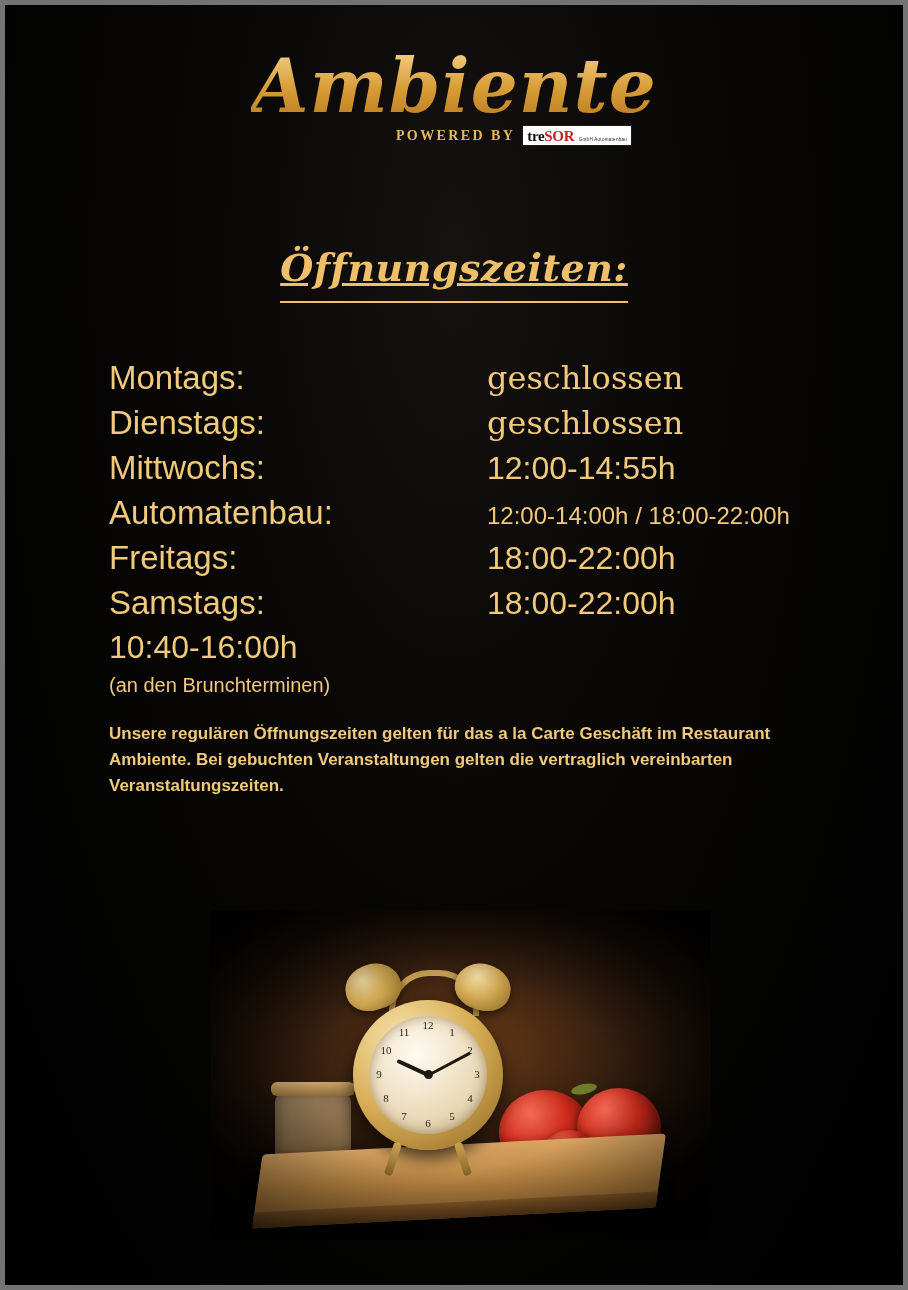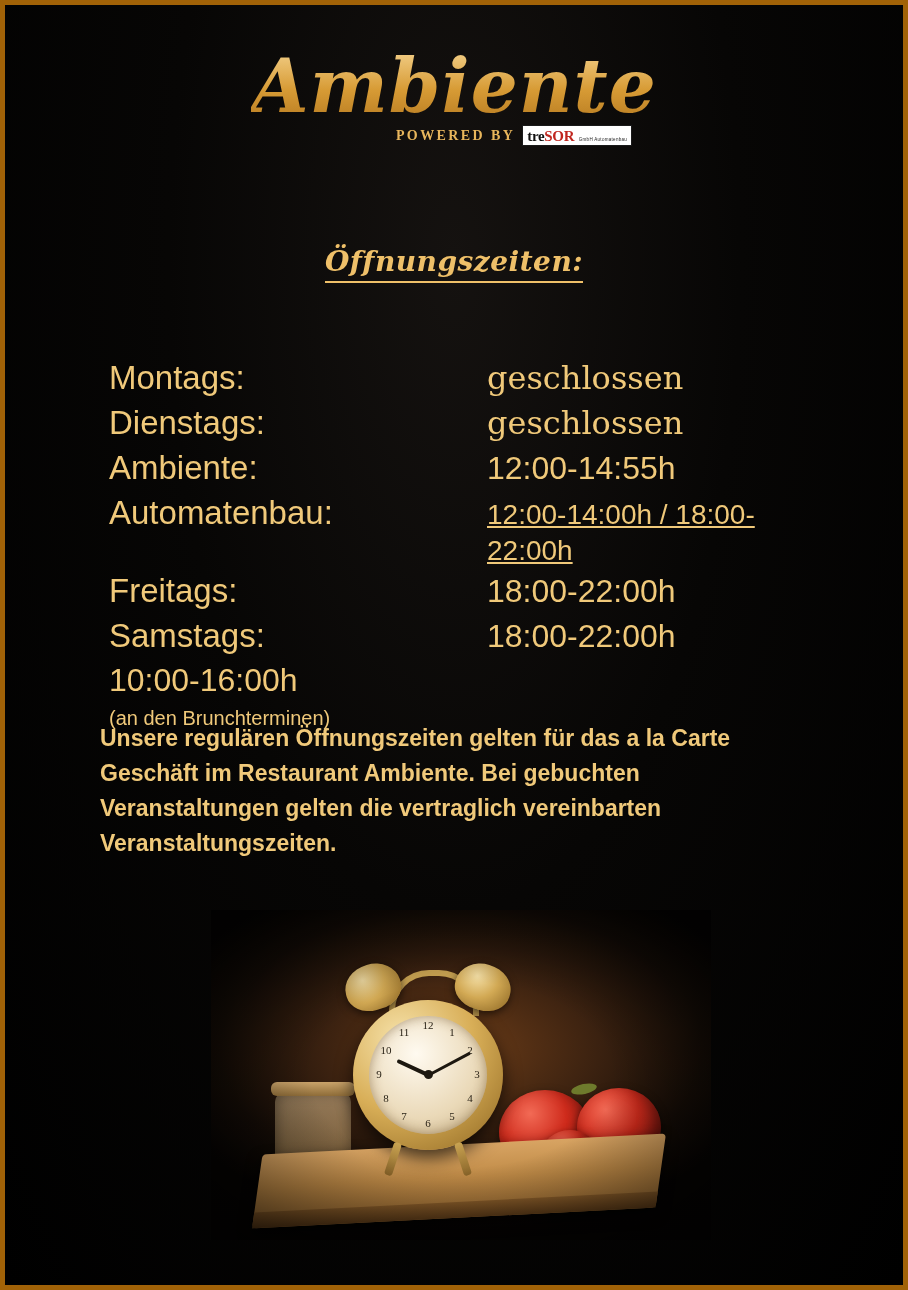--- a/index.html
+++ b/index.html
@@ -12,21 +12,21 @@
     height: 1290px;
     overflow: hidden;
     font-family: "Liberation Sans", sans-serif;
   }
   .poster {
     position: relative;
     width: 908px;
     height: 1290px;
     background: #f97316;
     box-sizing: border-box;
-    border: 5px solid #a16207;
+    border: 5px solid #737373;
     overflow: hidden;
   }
   .inner {
     position: absolute;
     inset: 0;
     background: radial-gradient(ellipse at 50% 20%, #151210 0%, #070605 45%, #000000 100%);
   }
 
   
   .logo-block {
@@ -94,26 +94,27 @@
     position: absolute;
     top: 240px;
     left: 0;
     width: 100%;
     text-align: center;
   }
   .heading-text {
     font-family: "DejaVu Serif", serif;
     font-style: italic;
     font-weight: 700;
-    font-size: 28px;
+    font-size: 38px;
     color: #efc069;
     border-bottom: 2px solid #efc069;
-    padding-bottom: 3px;
+    padding-bottom: 11px;
     display: inline-block;
     letter-spacing: 0.5px;
+    text-decoration: underline;
   }
 
   
   .hours {
     position: absolute;
     top: 352px;
     left: 104px;
     width: 720px;
   }
   .hours-row {
@@ -133,39 +134,38 @@
     font-family: "Liberation Sans", sans-serif;
     font-size: 32px;
     color: #f0c97a;
     line-height: 1.3;
   }
   .val.serif {
     font-family: "DejaVu Serif", serif;
     font-size: 32px;
   }
   .val.small {
-    font-size: 28px;
-    text-decoration: underline;
+    font-size: 24px;
   }
   .note {
     margin-top: 2px;
     font-family: "Liberation Sans", sans-serif;
     font-size: 20px;
     color: #f0c97a;
   }
 
   
   .para {
     position: absolute;
     top: 716px;
-    left: 95px;
+    left: 104px;
     width: 700px;
     font-family: "Liberation Sans", sans-serif;
     font-weight: 700;
-    font-size: 23px;
+    font-size: 17px;
     line-height: 1.52;
     color: #f0c97a;
   }
 
   
   .photo {
     position: absolute;
     left: 206px;
     top: 905px;
     width: 500px;
@@ -348,37 +348,37 @@
     <div class="hours">
       <div class="hours-row">
         <div class="day">Montags:</div>
         <div class="val serif">geschlossen</div>
       </div>
       <div class="hours-row">
         <div class="day">Dienstags:</div>
         <div class="val serif">geschlossen</div>
       </div>
       <div class="hours-row">
-        <div class="day">Ambiente:</div>
+        <div class="day">Mittwochs:</div>
         <div class="val">12:00-14:55h</div>
       </div>
       <div class="hours-row">
         <div class="day">Automatenbau:</div>
         <div class="val small">12:00-14:00h / 18:00-22:00h</div>
       </div>
       <div class="hours-row">
         <div class="day">Freitags:</div>
         <div class="val">18:00-22:00h</div>
       </div>
       <div class="hours-row">
         <div class="day">Samstags:</div>
         <div class="val">18:00-22:00h</div>
       </div>
       <div class="hours-row">
-        <div class="val">10:00-16:00h</div>
+        <div class="val">10:40-16:00h</div>
       </div>
       <div class="note">(an den Brunchterminen)</div>
     </div>
 
     <div class="para">Unsere regulären Öffnungszeiten gelten für das a la Carte Geschäft im Restaurant Ambiente.
 Bei gebuchten Veranstaltungen gelten die vertraglich vereinbarten Veranstaltungszeiten.</div>
 
     <div class="photo">
       <div class="photo-scene">
         <div class="jar">

